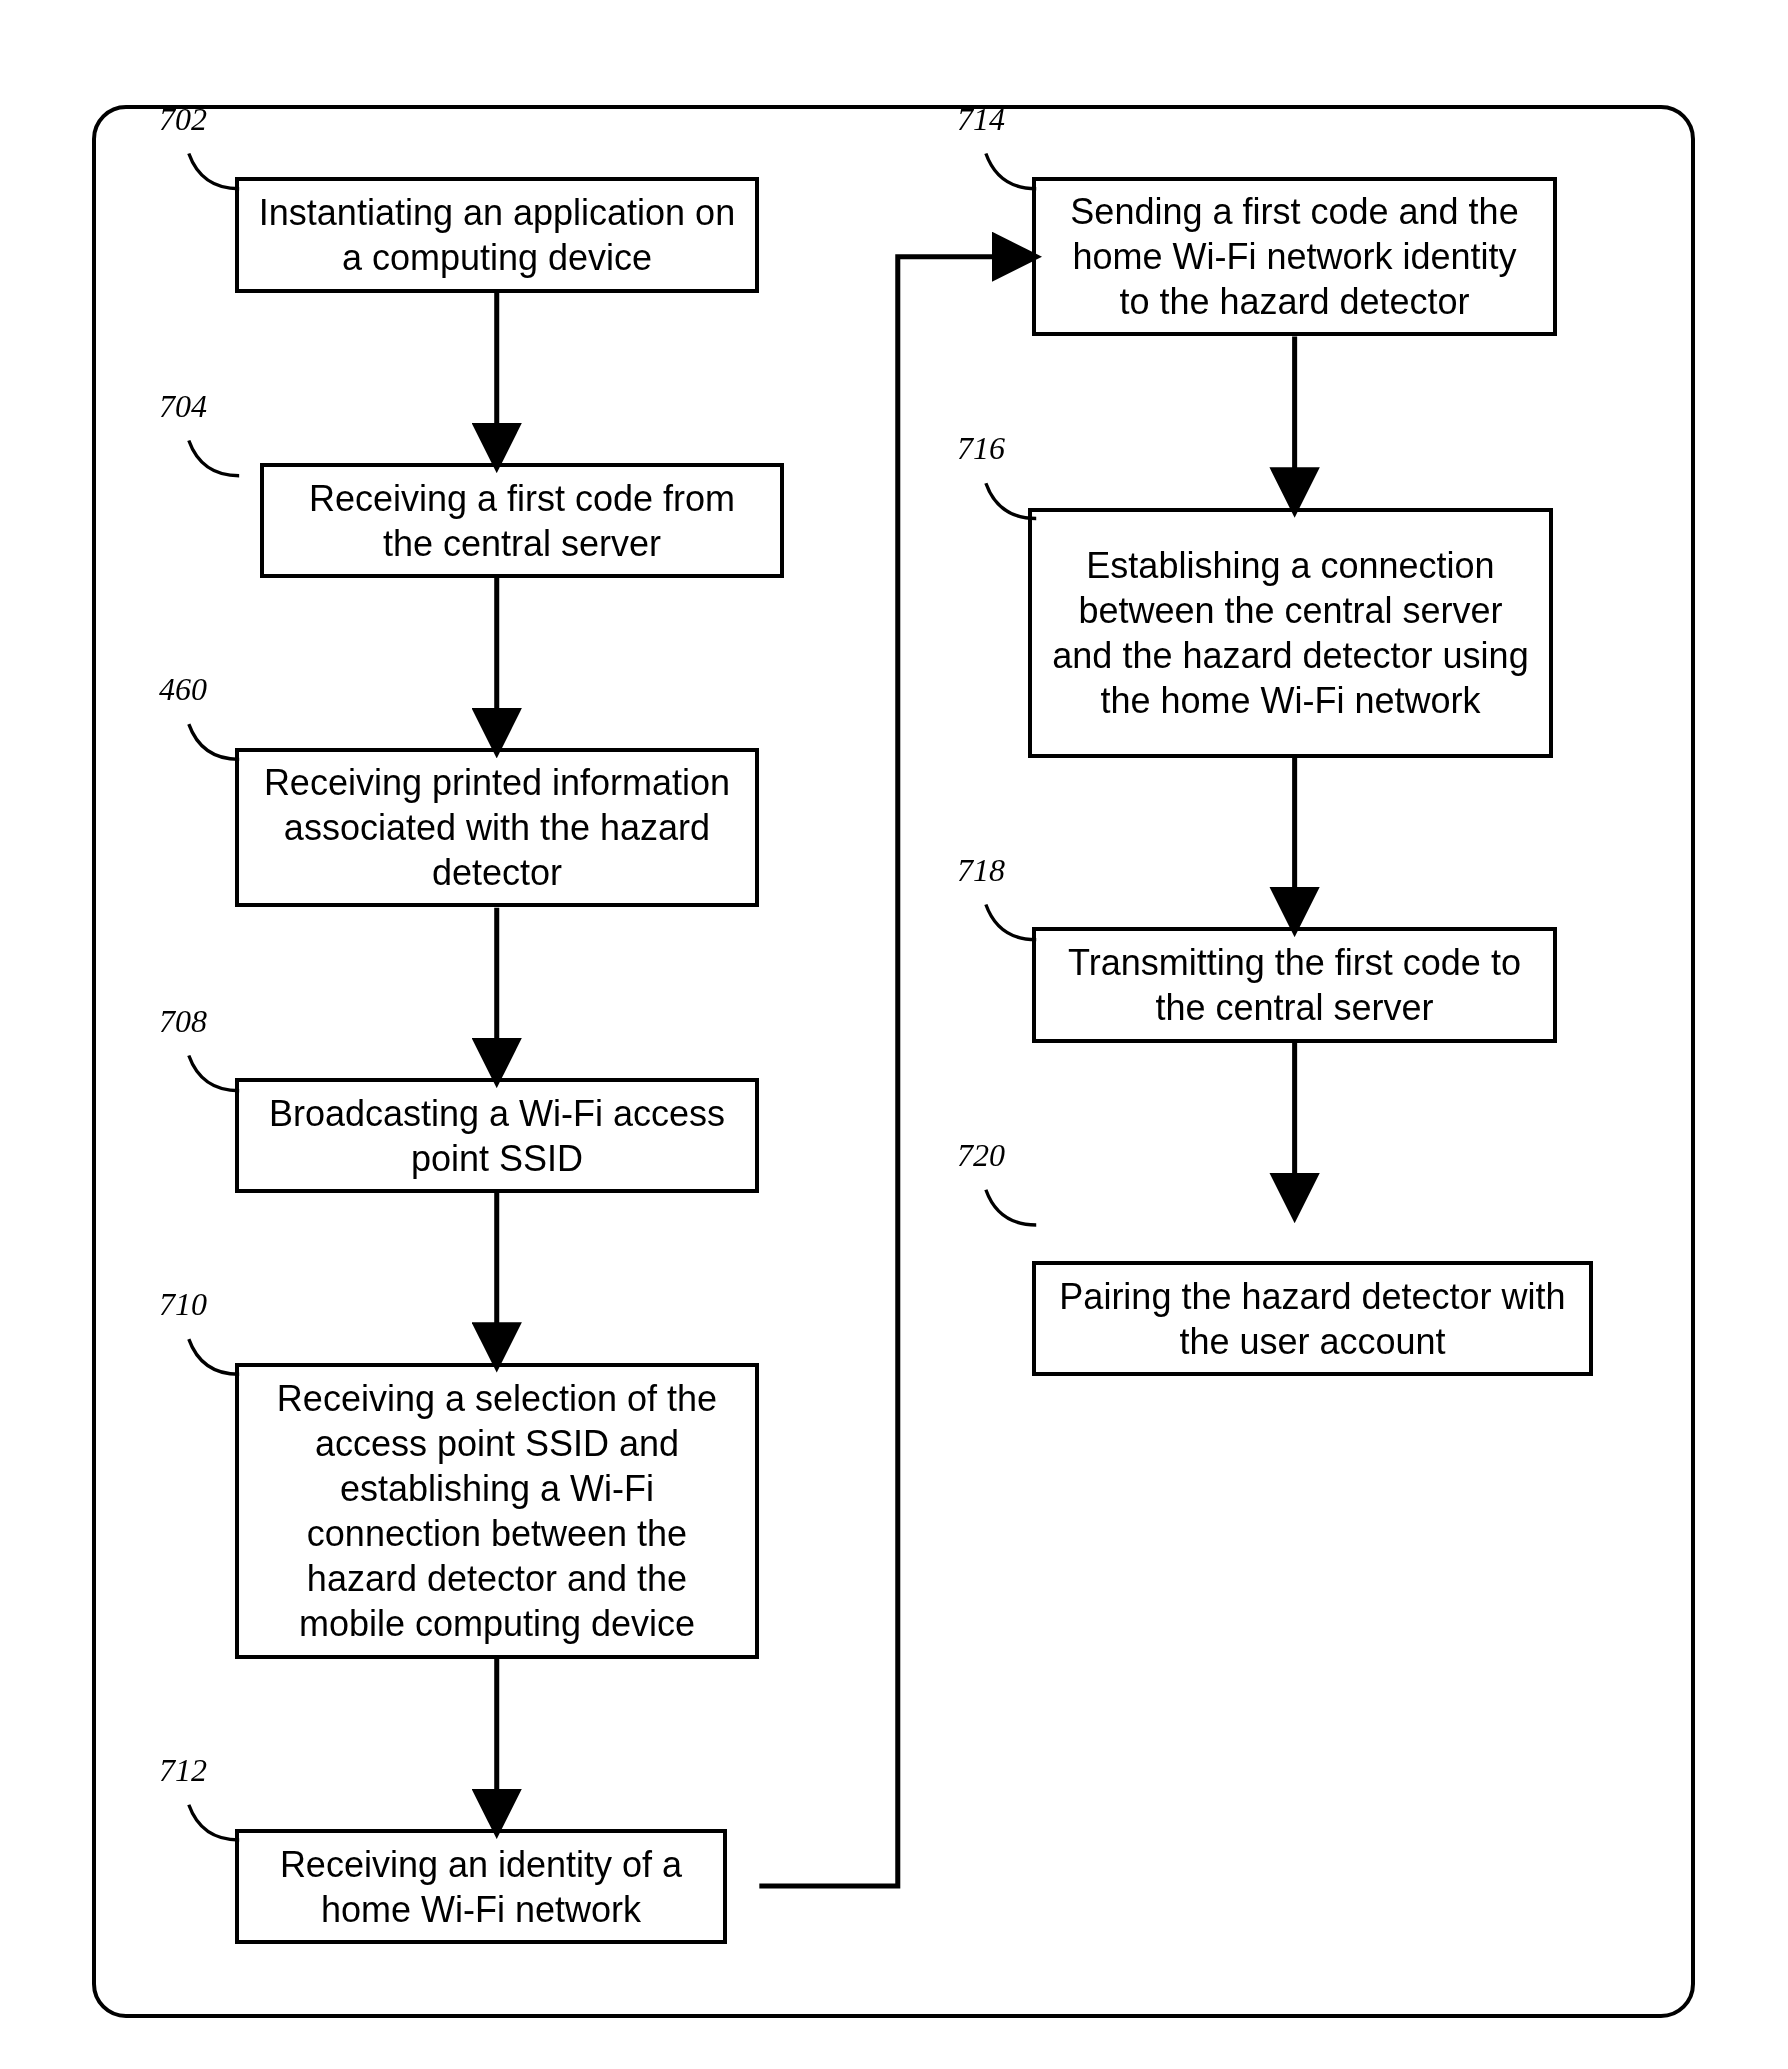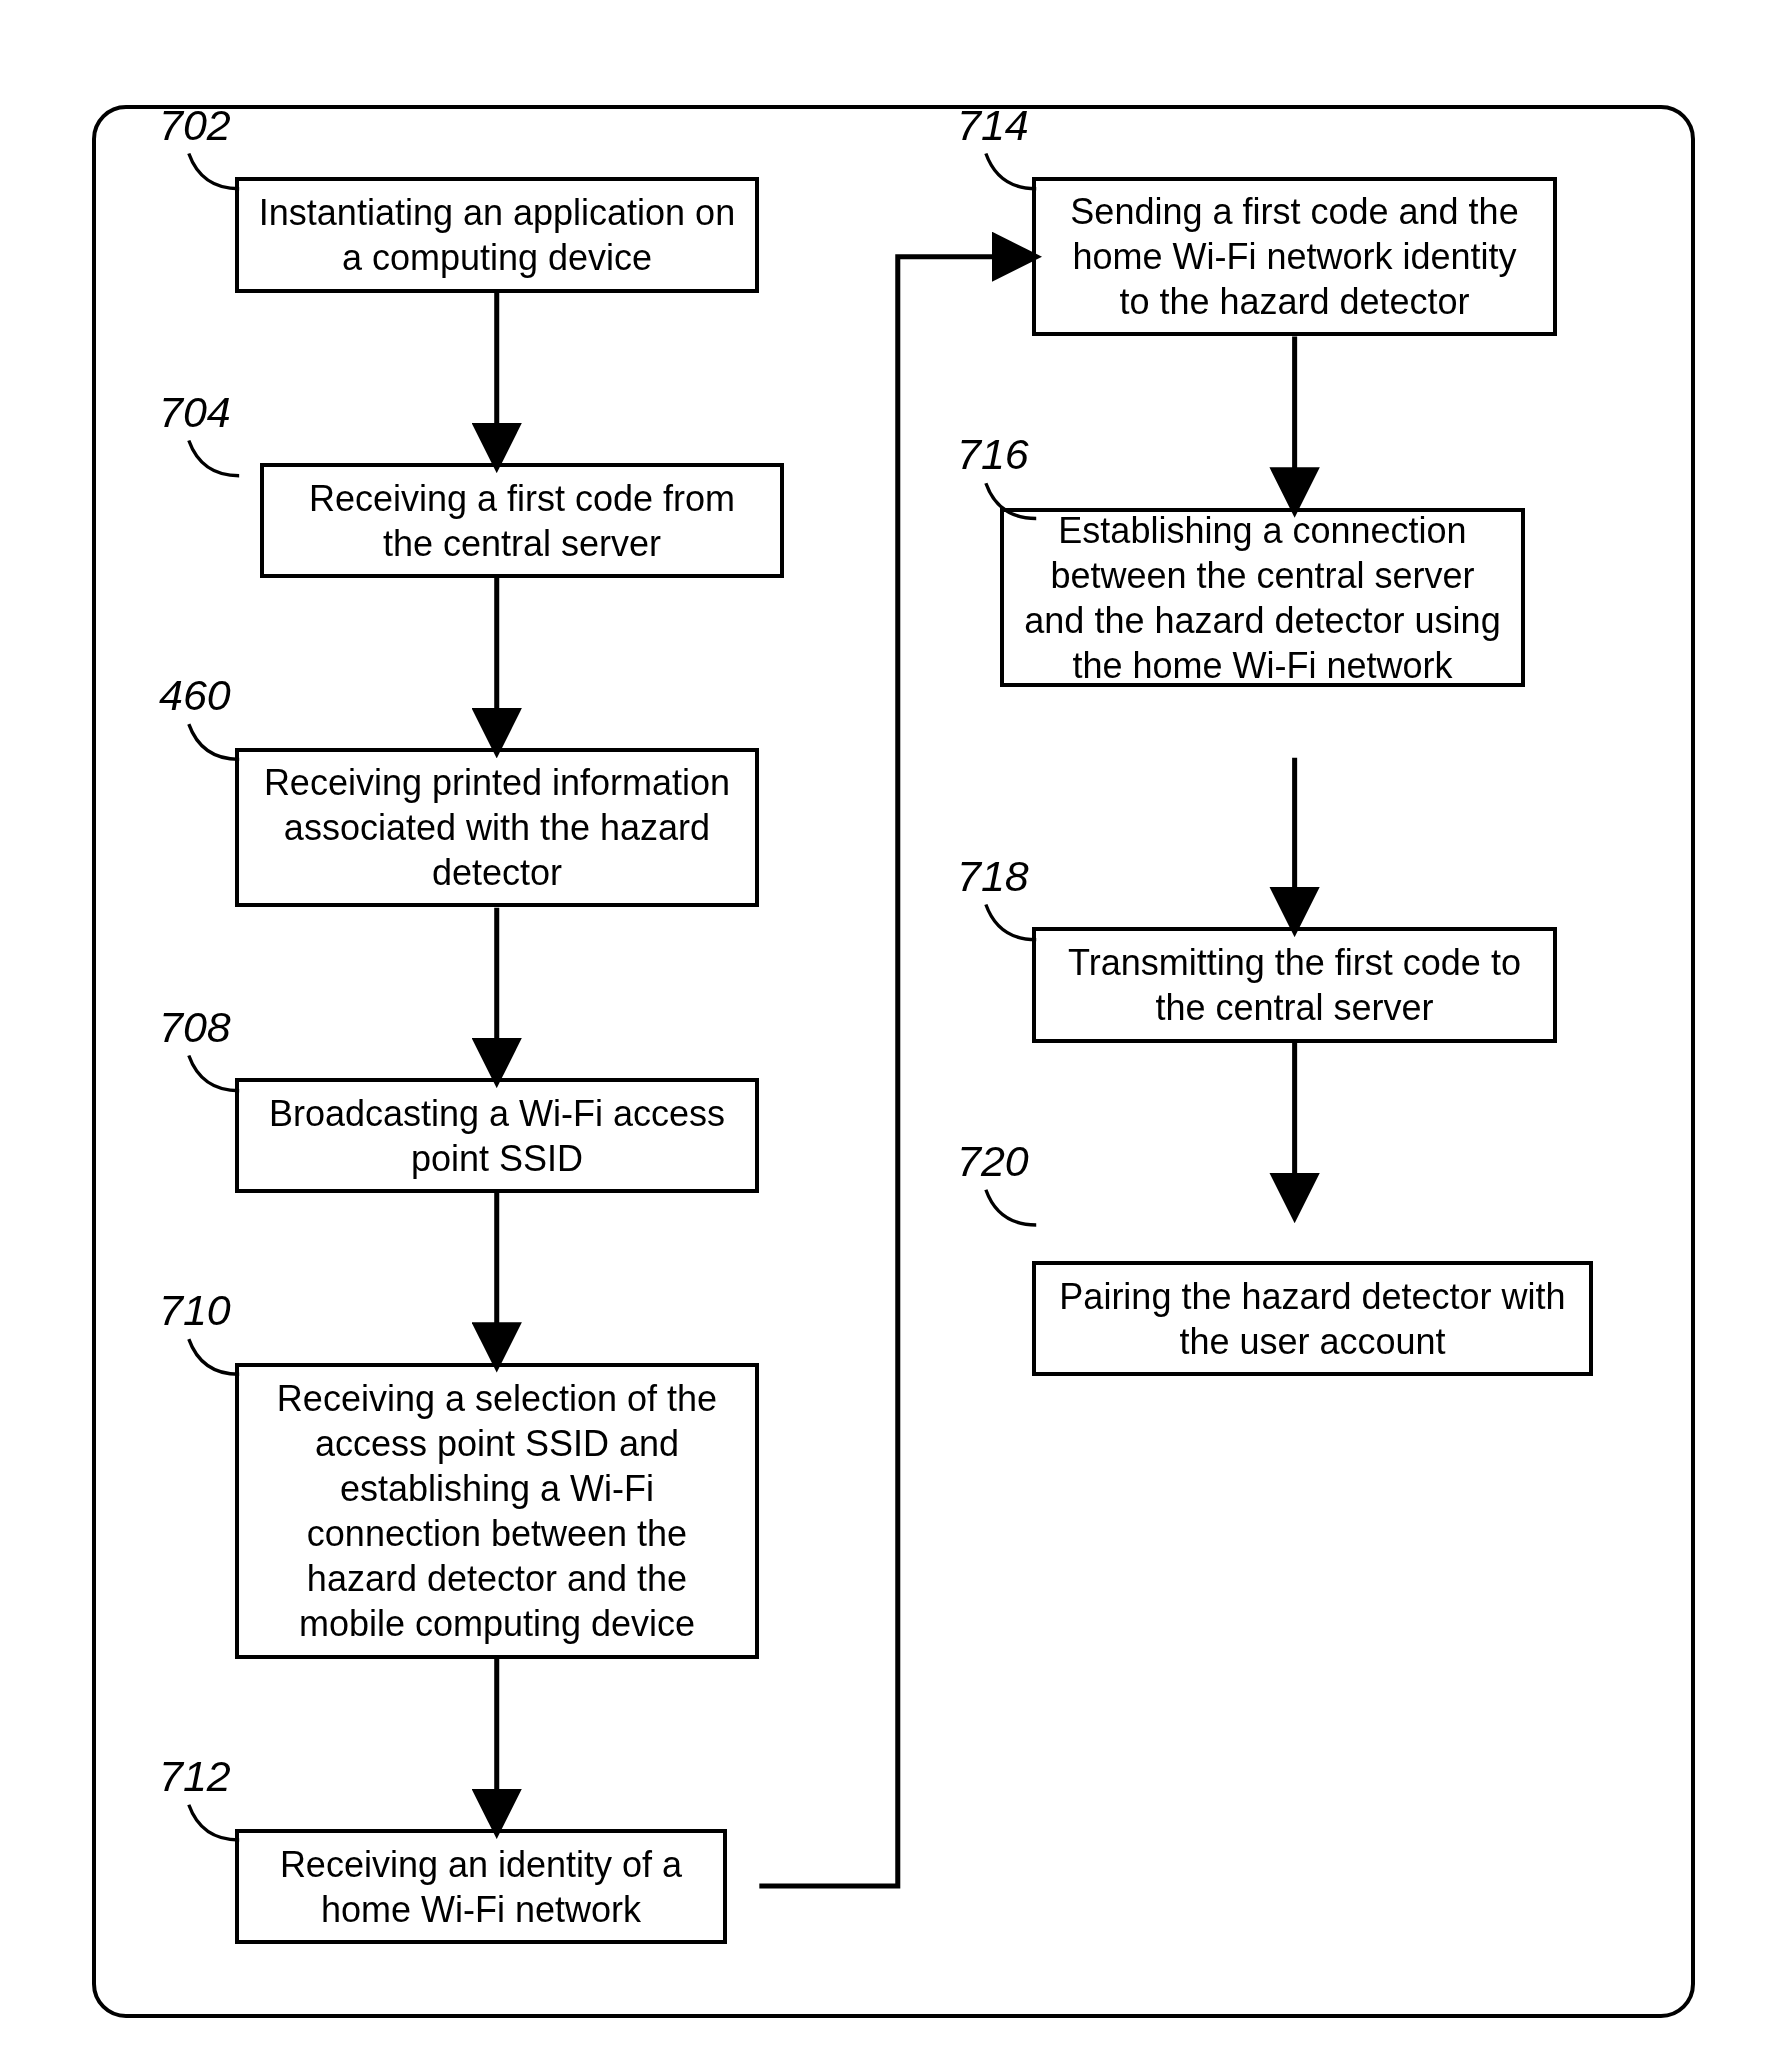--- a/index.html
+++ b/index.html
@@ -34,21 +34,22 @@
   padding: 15px 17px;
   background: #fff;
 }
 .box span {
   font-size: 36px;
   line-height: 1.25;
 }
 .label {
   position: absolute;
   font-style: italic;
-  font-size: 43px;
+  font-size: 32px;
+  font-family: Liberation Serif, serif;
 }
 svg.overlay {
   position: absolute;
   left: 0;
   top: 0;
   width: 1788px;
   height: 2069px;
   pointer-events: none;
 }
 </style>
@@ -73,21 +74,21 @@
 <div class="box" style="left:235px; top:1363px; width:524px; height:296px;">
   <span>Receiving a selection of the access point SSID and establishing a Wi-Fi connection between the hazard detector and the mobile computing device</span>
 </div>
 <div class="box" style="left:235px; top:1829px; width:492px; height:115px;">
   <span>Receiving an identity of a home Wi-Fi network</span>
 </div>
 
 <div class="box" style="left:1032px; top:177px; width:525px; height:159px;">
   <span>Sending a first code and the home Wi-Fi network identity to the hazard detector</span>
 </div>
-<div class="box" style="left:1000px; top:508px; width:525px; height:179px;">
+<div class="box" style="left:1028px; top:508px; width:525px; height:250px;">
   <span>Establishing a connection between the central server and the hazard detector using the home Wi-Fi network</span>
 </div>
 <div class="box" style="left:1032px; top:927px; width:525px; height:116px;">
   <span>Transmitting the first code to the central server</span>
 </div>
 <div class="box" style="left:1032px; top:1261px; width:561px; height:115px;">
   <span>Pairing the hazard detector with the user account</span>
 </div>
 
 <div class="label" style="left:159px; top:101px;">702</div>

